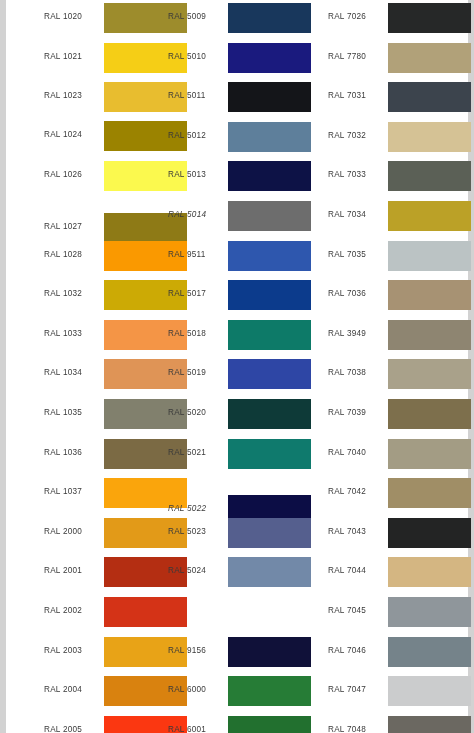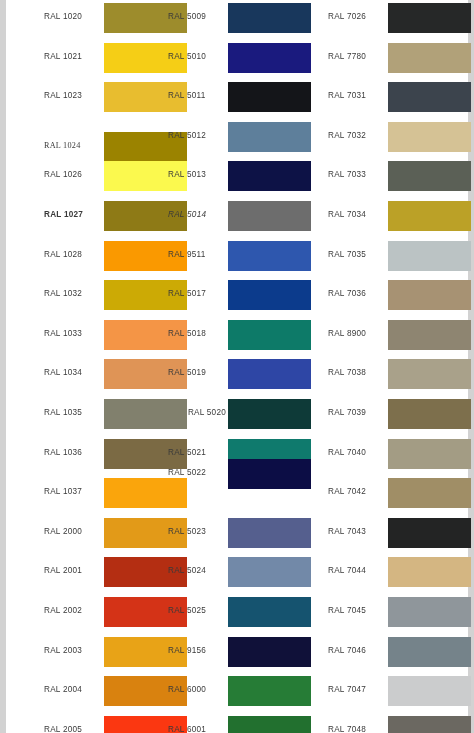--- a/index.html
+++ b/index.html
@@ -107,29 +107,29 @@
           <div class="swatch" style="background: rgb(157, 140, 44);"></div>
         </div>
         <div class="row" style="top: 39.6px;">
           <div class="swatch-label">RAL 1021</div>
           <div class="swatch" style="background: rgb(245, 206, 22);"></div>
         </div>
         <div class="row" style="top: 79.2px;">
           <div class="swatch-label">RAL 1023</div>
           <div class="swatch" style="background: rgb(232, 189, 47);"></div>
         </div>
-        <div class="row" style="top: 129px; font-family: Liberation Serif, serif;">
+        <div class="row" style="top: 118px;">
           <div class="swatch-label">RAL 1024</div>
           <div class="swatch" style="background: rgb(155, 131, 0);"></div>
         </div>
         <div class="row" style="top: 158.4px;">
           <div class="swatch-label">RAL 1026</div>
           <div class="swatch" style="background: rgb(251, 249, 78);"></div>
         </div>
-        <div class="row" style="top: 198px; font-weight: bold;">
+        <div class="row" style="top: 210px;">
           <div class="swatch-label">RAL 1027</div>
           <div class="swatch" style="background: rgb(142, 122, 22);"></div>
         </div>
         <div class="row" style="top: 237.6px;">
           <div class="swatch-label">RAL 1028</div>
           <div class="swatch" style="background: rgb(250, 153, 0);"></div>
         </div>
         <div class="row" style="top: 277.2px;">
           <div class="swatch-label">RAL 1032</div>
           <div class="swatch" style="background: rgb(204, 170, 5);"></div>
@@ -213,43 +213,39 @@
           <div class="swatch" style="background: rgb(12, 59, 140);"></div>
         </div>
         <div class="row" style="top: 316.8px;">
           <div class="swatch-label">RAL 5018</div>
           <div class="swatch" style="background: rgb(13, 122, 104);"></div>
         </div>
         <div class="row" style="top: 356.4px;">
           <div class="swatch-label">RAL 5019</div>
           <div class="swatch" style="background: rgb(46, 70, 165);"></div>
         </div>
-        <div class="row" style="top: 396px; text-align: right;">
+        <div class="row" style="top: 396px;">
           <div class="swatch-label">RAL 5020</div>
           <div class="swatch" style="background: rgb(14, 58, 56);"></div>
         </div>
         <div class="row" style="top: 435.6px;">
           <div class="swatch-label">RAL 5021</div>
           <div class="swatch" style="background: rgb(15, 122, 109);"></div>
         </div>
-        <div class="row" style="top: 456px;">
+        <div class="row" style="top: 492px; font-style: italic;">
           <div class="swatch-label">RAL 5022</div>
           <div class="swatch" style="background: rgb(12, 13, 69);"></div>
         </div>
         <div class="row" style="top: 514.8px;">
           <div class="swatch-label">RAL 5023</div>
           <div class="swatch" style="background: rgb(85, 95, 142);"></div>
         </div>
         <div class="row" style="top: 554.4px;">
           <div class="swatch-label">RAL 5024</div>
           <div class="swatch" style="background: rgb(114, 137, 168);"></div>
-        </div>
-        <div class="row" style="top: 594px;">
-          <div class="swatch-label">RAL 5025</div>
-          <div class="swatch" style="background: rgb(21, 83, 111);"></div>
         </div>
         <div class="row" style="top: 633.6px;">
           <div class="swatch-label">RAL 9156</div>
           <div class="swatch" style="background: rgb(16, 17, 57);"></div>
         </div>
         <div class="row" style="top: 673.2px;">
           <div class="swatch-label">RAL 6000</div>
           <div class="swatch" style="background: rgb(38, 124, 54);"></div>
         </div>
         <div class="row" style="top: 712.8px;">
@@ -284,21 +280,21 @@
         </div>
         <div class="row" style="top: 237.6px;">
           <div class="swatch-label">RAL 7035</div>
           <div class="swatch" style="background: rgb(187, 195, 196);"></div>
         </div>
         <div class="row" style="top: 277.2px;">
           <div class="swatch-label">RAL 7036</div>
           <div class="swatch" style="background: rgb(167, 146, 115);"></div>
         </div>
         <div class="row" style="top: 316.8px;">
-          <div class="swatch-label">RAL 8900</div>
+          <div class="swatch-label">RAL 3949</div>
           <div class="swatch" style="background: rgb(142, 133, 113);"></div>
         </div>
         <div class="row" style="top: 356.4px;">
           <div class="swatch-label">RAL 7038</div>
           <div class="swatch" style="background: rgb(169, 161, 138);"></div>
         </div>
         <div class="row" style="top: 396px;">
           <div class="swatch-label">RAL 7039</div>
           <div class="swatch" style="background: rgb(125, 111, 76);"></div>
         </div>

